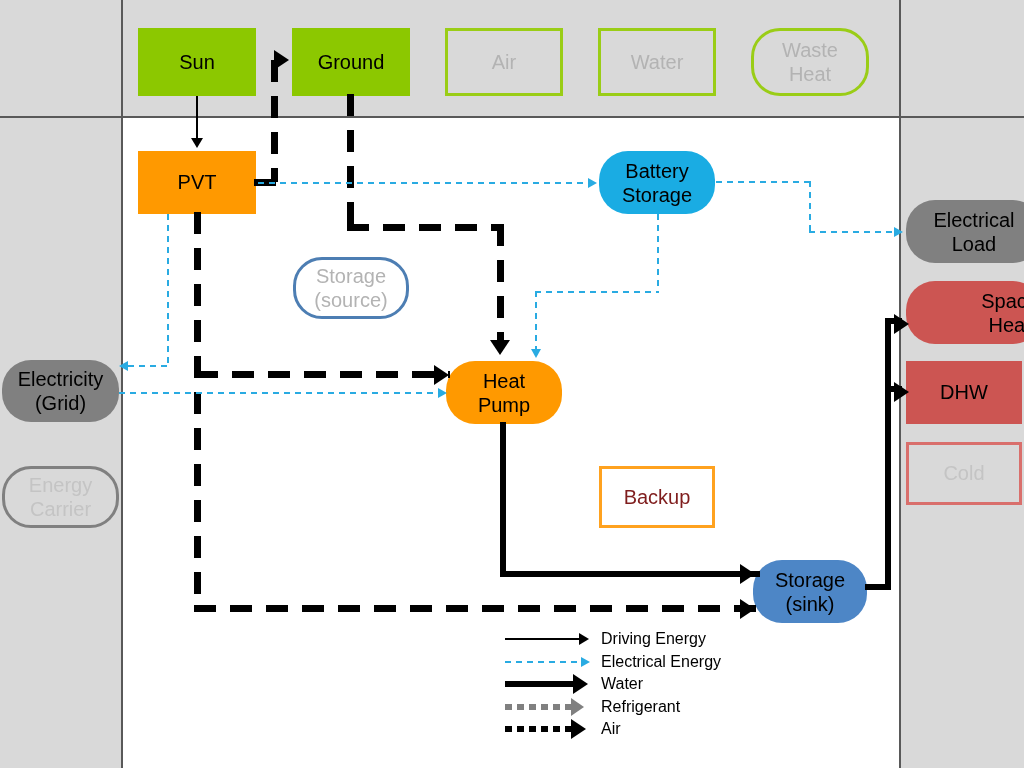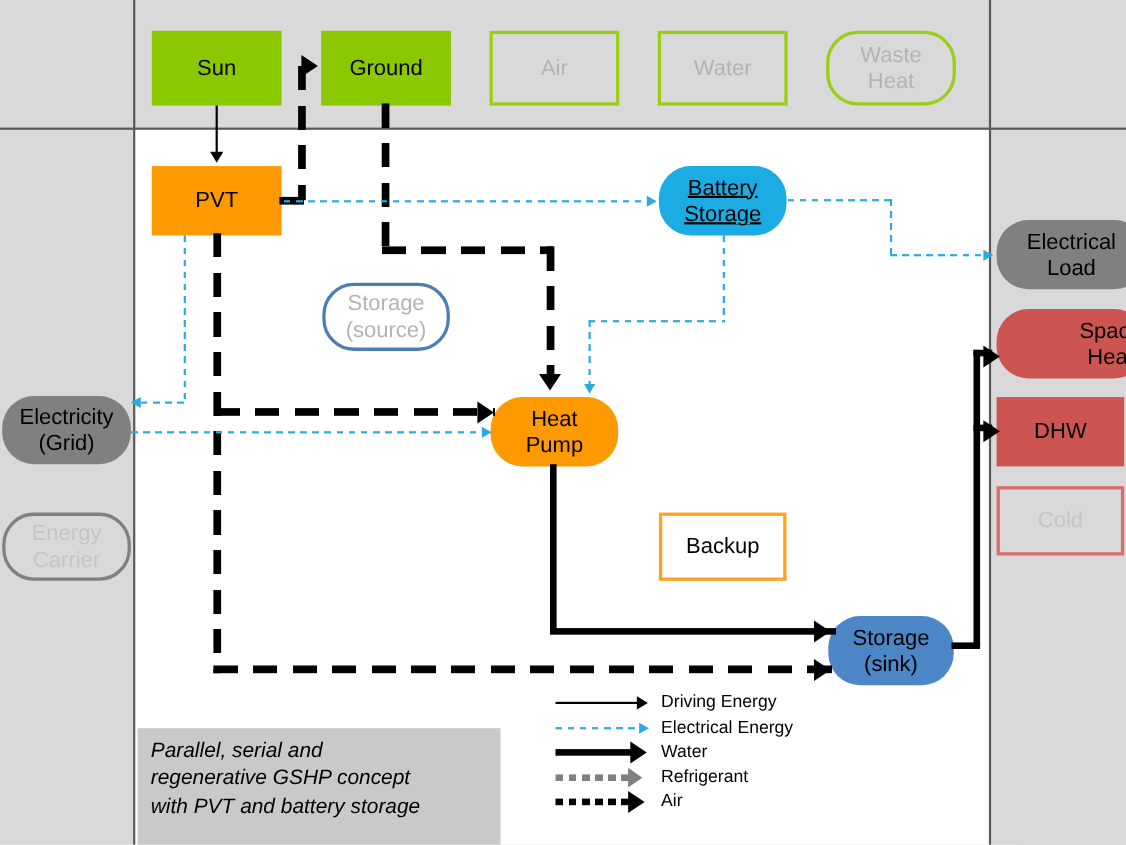--- a/index.html
+++ b/index.html
@@ -31,21 +31,21 @@
     line-height:1.15;
     font-size:20px;
     color:#000;
     padding:2px 4px;
   }
   .node.two-line{line-height:1.2;border-radius:29px;}
 
   .green-solid{background:#8cc800;}
   .green-outline{background:transparent;border:3px solid #9acd16;color:#b3b3b3;}
   .orange-solid{background:#ff9900;}
-  .orange-outline{background:transparent;border:3px solid #ffa21f;color:#000000;}
+  .orange-outline{background:transparent;border:3px solid #ffa21f;color:#7f1d1d;}
   .blue-solid{background:#1aace3;}
   .blue-outline{background:transparent;border:3px solid #4d7eb3;color:#b3b3b3;}
   .steelblue-solid{background:#4d86c6;}
   .gray-solid{background:#808080;color:#000;}
   .gray-outline{background:transparent;border:3px solid #808080;color:#c4c4c4;}
   .red-solid{background:#cc5552;}
   .red-outline{background:transparent;border:3px solid #d96f6c;color:#c4c4c4;}
 
   
   .ln{position:absolute;}
@@ -145,21 +145,21 @@
   </div>
 
   <div class="node red-outline" style="left:906px;top:442px;width:116px;height:63px;">
     <span>Cold</span>
   </div>
 
   <div class="node orange-solid" style="left:138px;top:151px;width:118px;height:63px;">
     <span>PVT</span>
   </div>
 
-  <div class="node blue-solid two-line" style="left:599px;top:151px;width:116px;height:63px;white-space:pre-line;text-decoration:underline;">
+  <div class="node blue-solid two-line" style="left:599px;top:151px;width:116px;height:63px;white-space:pre-line;">
     <span>Battery
 Storage</span>
   </div>
 
   <div class="node blue-outline two-line" style="left:293px;top:257px;width:116px;height:62px;white-space:pre-line;">
     <span>Storage
 (source)</span>
   </div>
 
   <div class="node orange-solid two-line" style="left:446px;top:361px;width:116px;height:63px;white-space:pre-line;">
@@ -219,23 +219,20 @@
   <div class="ln elec-v" style="left:535px;top:291px;height:60px;"></div>
   <div class="ah ah-d-el" style="left:531px;top:349px;"></div>
 
   <div class="ln elec-h" style="left:119px;top:392px;width:320px;"></div>
   <div class="ah ah-r-el" style="left:438px;top:388px;"></div>
 
   <div class="ln elec-v" style="left:167px;top:214px;height:152px;"></div>
   <div class="ln elec-h" style="left:128px;top:365px;width:40px;"></div>
   <div class="ah ah-l-el" style="left:119px;top:361px;"></div>
 
-  <div class="caption">Parallel, serial and
-regenerative GSHP concept
-with PVT and battery storage</div>
 
   <div class="legend">
 
     <div class="legend-row">
       <span class="legend-sample">
         <span class="ls-line drive-h" style="top:10px;width:78px;"></span>
         <span class="ls-ah ah-r-sm" style="left:74px;top:5px;"></span>
       </span>
       <span class="legend-label">Driving Energy</span>
     </div>

